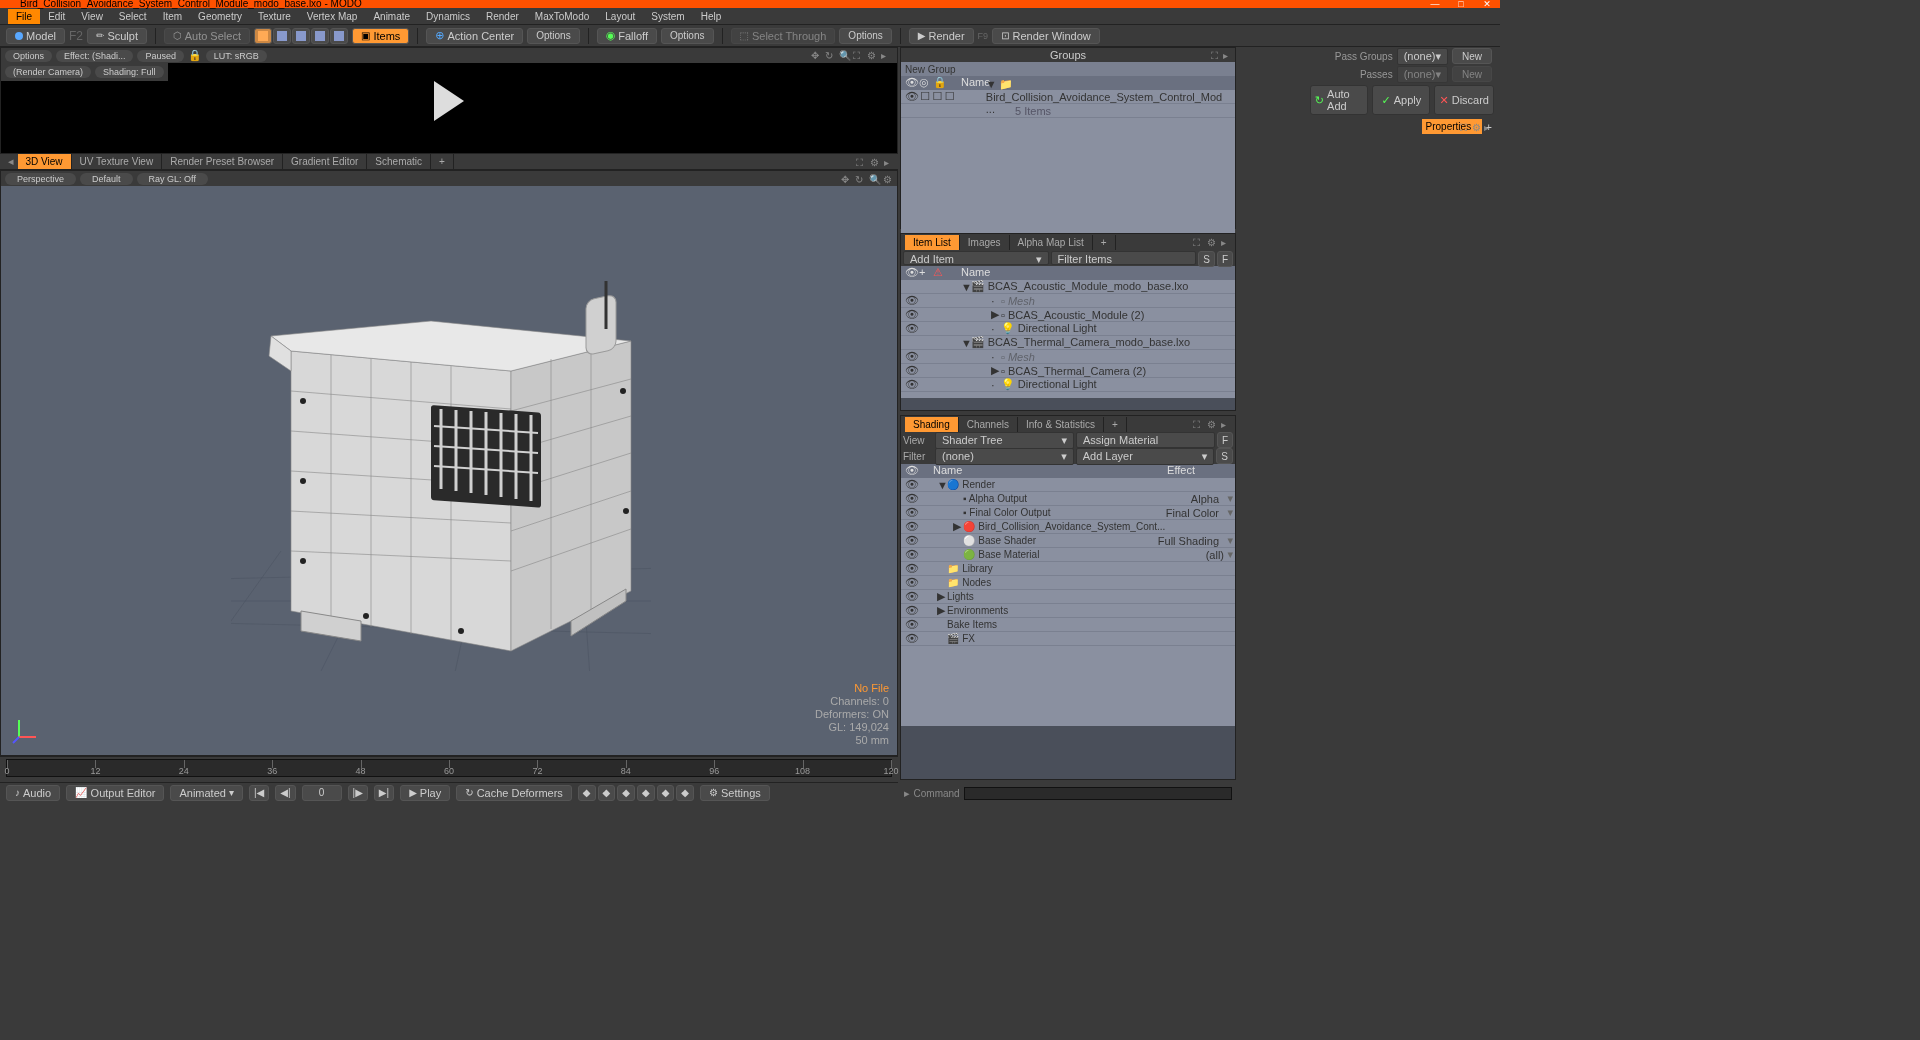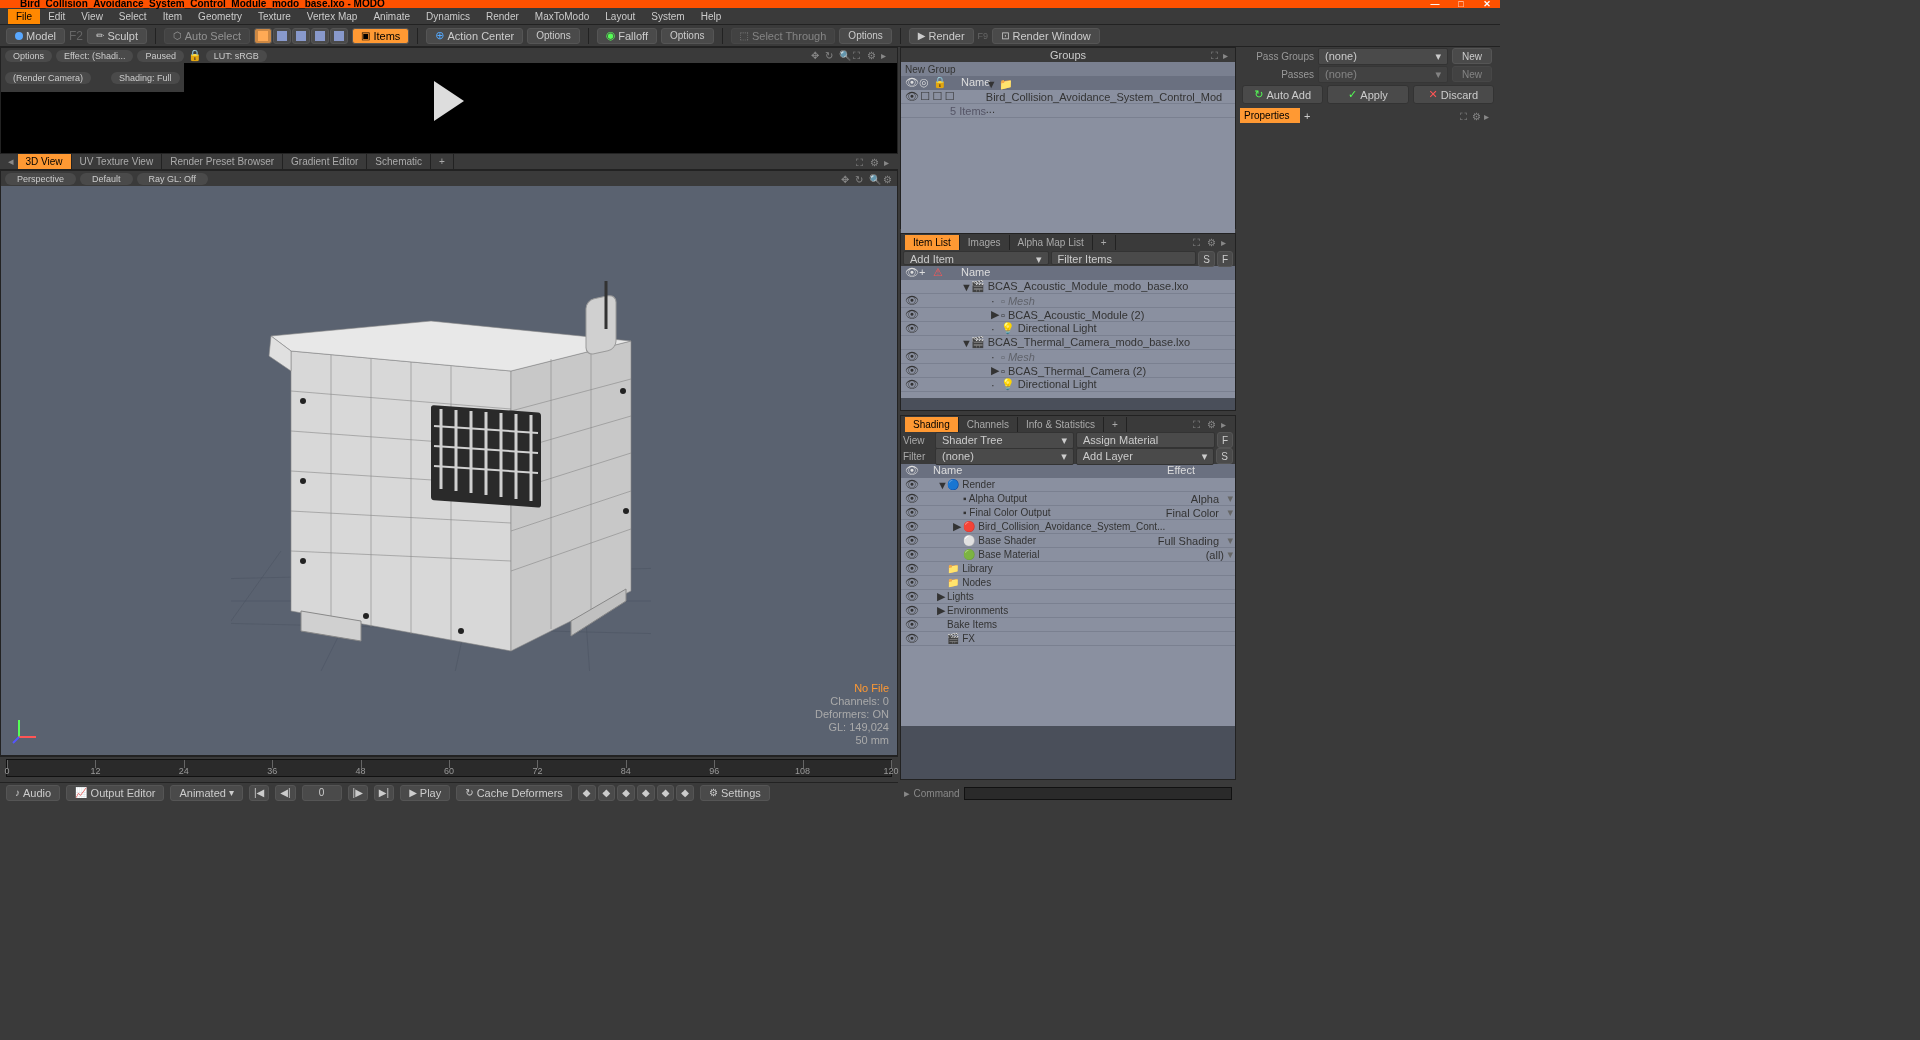--- a/index.html
+++ b/index.html
@@ -1,51 +1,51 @@
 <!DOCTYPE html>
 <html><head>
 <meta charset="utf-8">
 <style>
 * { margin: 0; padding: 0; box-sizing: border-box; font-family: Arial, sans-serif; font-size: 11px; user-select: none; }
 body { background: #3a3a3a; width: 1500px; height: 812px; overflow: hidden; color: #ccc; }
-.titlebar { background: #ff5100; height: 8px; display: flex; align-items: center; padding: 0 4px; position: relative; font-weight: bold; }
+.titlebar { background: #ff5100; height: 8px; display: flex; align-items: center; padding: 0 4px; position: relative; }
 .titlebar-text { color: #000; font-size: 10px; position: absolute; left: 20px; top: -2px; }
 .win-controls { position: absolute; right: 0; top: 0; display: flex; }
 .win-btn { width: 26px; height: 8px; display: flex; align-items: center; justify-content: center; color: #fff; font-size: 9px; }
 .menubar { background: #3a3a3a; height: 17px; display: flex; align-items: center; padding-left: 8px; border-bottom: 1px solid #222; }
 .menu-item { padding: 2px 8px; color: #ccc; font-size: 10px; cursor: pointer; }
 .menu-item.active { background: #ff8800; color: #000; }
 .toolbar { background: #3a3a3a; height: 22px; display: flex; align-items: center; padding: 0 6px; gap: 4px; border-bottom: 1px solid #222; }
 .tool-btn { background: #4a4a4a; border: 1px solid #555; border-radius: 3px; padding: 2px 8px; color: #ccc; font-size: 10px; display: flex; align-items: center; gap: 3px; height: 16px; }
 .tool-btn.orange { background: #ff9933; color: #000; }
 .tool-sep { width: 1px; height: 16px; background: #222; margin: 0 4px; }
 .icon-dot { width: 8px; height: 8px; border-radius: 50%; background: #59a8ff; }
 .main-layout { display: flex; height: 755px; }
 .left-col { width: 898px; display: flex; flex-direction: column; }
 .preview-panel { height: 107px; background: #000; border: 1px solid #222; position: relative; }
 .preview-bar { height: 15px; background: #3a3a3a; display: flex; align-items: center; padding: 0 4px; gap: 4px; }
 .preview-pill { background: #4a4a4a; border-radius: 8px; padding: 1px 8px; font-size: 9px; color: #ccc; }
-.preview-bar2 { height: 29px; background: #3a3a3a; display: flex; align-items: center; padding: 0 4px; gap: 20px; position: absolute; top: 15px; left: 0; }
+.preview-bar2 { height: 18px; background: #3a3a3a; display: flex; align-items: center; padding: 0 4px; gap: 4px; position: absolute; top: 15px; left: 0; }
 .play-icon { position: absolute; left: 50%; top: 50%; transform: translate(-50%, -50%); width: 0; height: 0; border-left: 30px solid #ddd; border-top: 20px solid transparent; border-bottom: 20px solid transparent; }
 .preview-icons { position: absolute; right: 6px; top: 2px; display: flex; gap: 4px; }
 .mini-icon { width: 10px; height: 10px; color: #888; font-size: 10px; }
 .tabs-row { height: 16px; background: #3a3a3a; display: flex; align-items: center; padding-left: 4px; border-bottom: 1px solid #222; position: relative; }
 .tab { padding: 2px 8px; font-size: 10px; color: #aaa; border-right: 1px solid #222; }
 .tab.active { background: #ff9933; color: #000; }
 .tabs-icons { position: absolute; right: 4px; display: flex; gap: 4px; }
 .viewport { flex: 1; background: #5a6270; position: relative; border: 1px solid #222; }
 .viewport-header { height: 15px; background: #3a3a3a; display: flex; align-items: center; padding: 0 4px; gap: 4px; position: absolute; top: 0; left: 0; right: 0; z-index: 10; }
 .vp-pill { background: #4a4a4a; border-radius: 8px; padding: 1px 12px; font-size: 9px; }
 .vp-icons { position: absolute; right: 4px; display: flex; gap: 4px; }
 .viewport-info { position: absolute; right: 8px; bottom: 8px; text-align: right; font-size: 10px; color: #ff9933; line-height: 13px; }
 .viewport-info .gray { color: #aaa; }
 .axis-gizmo { position: absolute; left: 10px; bottom: 10px; width: 30px; height: 30px; }
 .object-3d { position: absolute; left: 230px; top: 100px; width: 420px; height: 400px; }
 .right-col { width: 340px; display: flex; flex-direction: column; gap: 2px; padding: 0 2px; }
-.far-col { width: 260px; display: flex; flex-direction: column; padding: 0 2px; }
+.far-col { width: 260px; display: flex; flex-direction: column; padding: 0 2px; align-items: flex-end; }
 .panel { background: #4a4f5a; border: 1px solid #222; margin-bottom: 2px; }
 .panel-header { height: 14px; background: #3a3a3a; display: flex; align-items: center; justify-content: center; font-size: 10px; position: relative; }
 .panel-header .pin-icons { position: absolute; right: 2px; display: flex; gap: 2px; }
 .panel-subheader { height: 14px; background: #7a8090; display: flex; align-items: center; padding: 0 4px; font-size: 10px; color: #333; }
 .panel-row { height: 14px; background: #8a90a0; display: flex; align-items: center; padding: 0 4px; font-size: 10px; color: #333; border-bottom: 1px solid #7a8090; }
 .icon-cell { width: 14px; display: inline-flex; justify-content: center; }
 .tree-arrow { width: 10px; display: inline-block; color: #333; }
 .groups-panel { height: 182px; }
 .groups-body { height: 140px; background: #8a90a0; }
 .itemlist-panel { height: 178px; }
@@ -374,21 +374,21 @@
         <div>Name</div>
       </div>
       <div class="panel-row" style="position:relative">
         <span class="icon-cell">👁</span>
           <span class="icon-cell">☐</span>
           <span class="icon-cell">☐</span>
           <span class="icon-cell">☐</span>
         <span style="margin-left:30px">▼ 📁 <span>Bird_Collision_Avoidance_System_Control_Mod ...</span></span>
       </div>
       <div class="panel-row">
-        <span style="margin-left:45px;color:#556">5 Items</span>
+        <span style="margin-left:110px;color:#556">5 Items</span>
       </div>
       <div class="groups-body"></div>
     </div>
 
     <div class="panel itemlist-panel">
       <div class="tabs-row" style="border:none">
         <div class="tab active">Item List</div>
         <div class="tab">Images</div>
         <div class="tab">Alpha Map List</div>
         <div class="tab">+</div>

